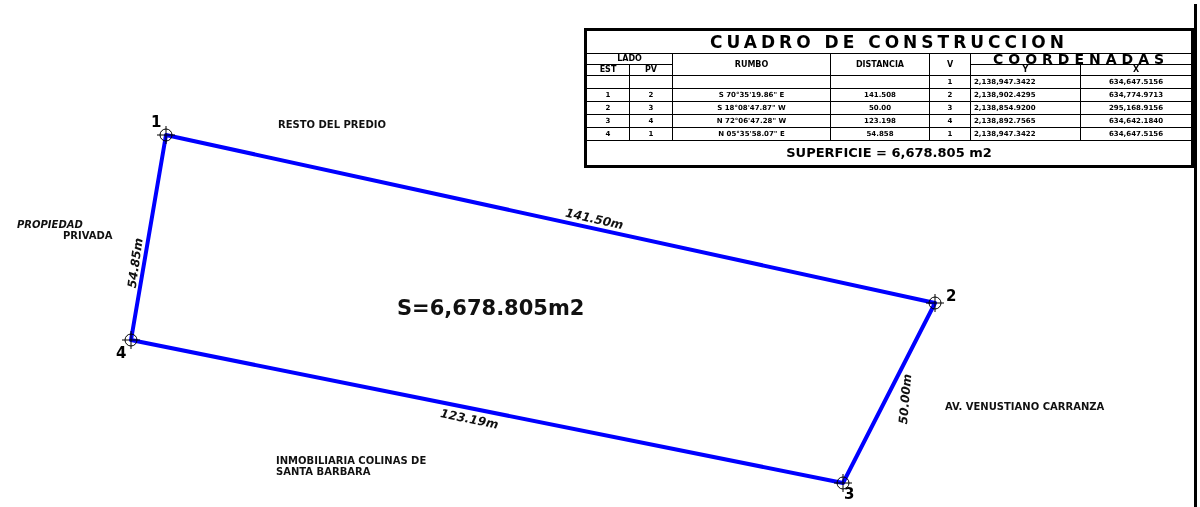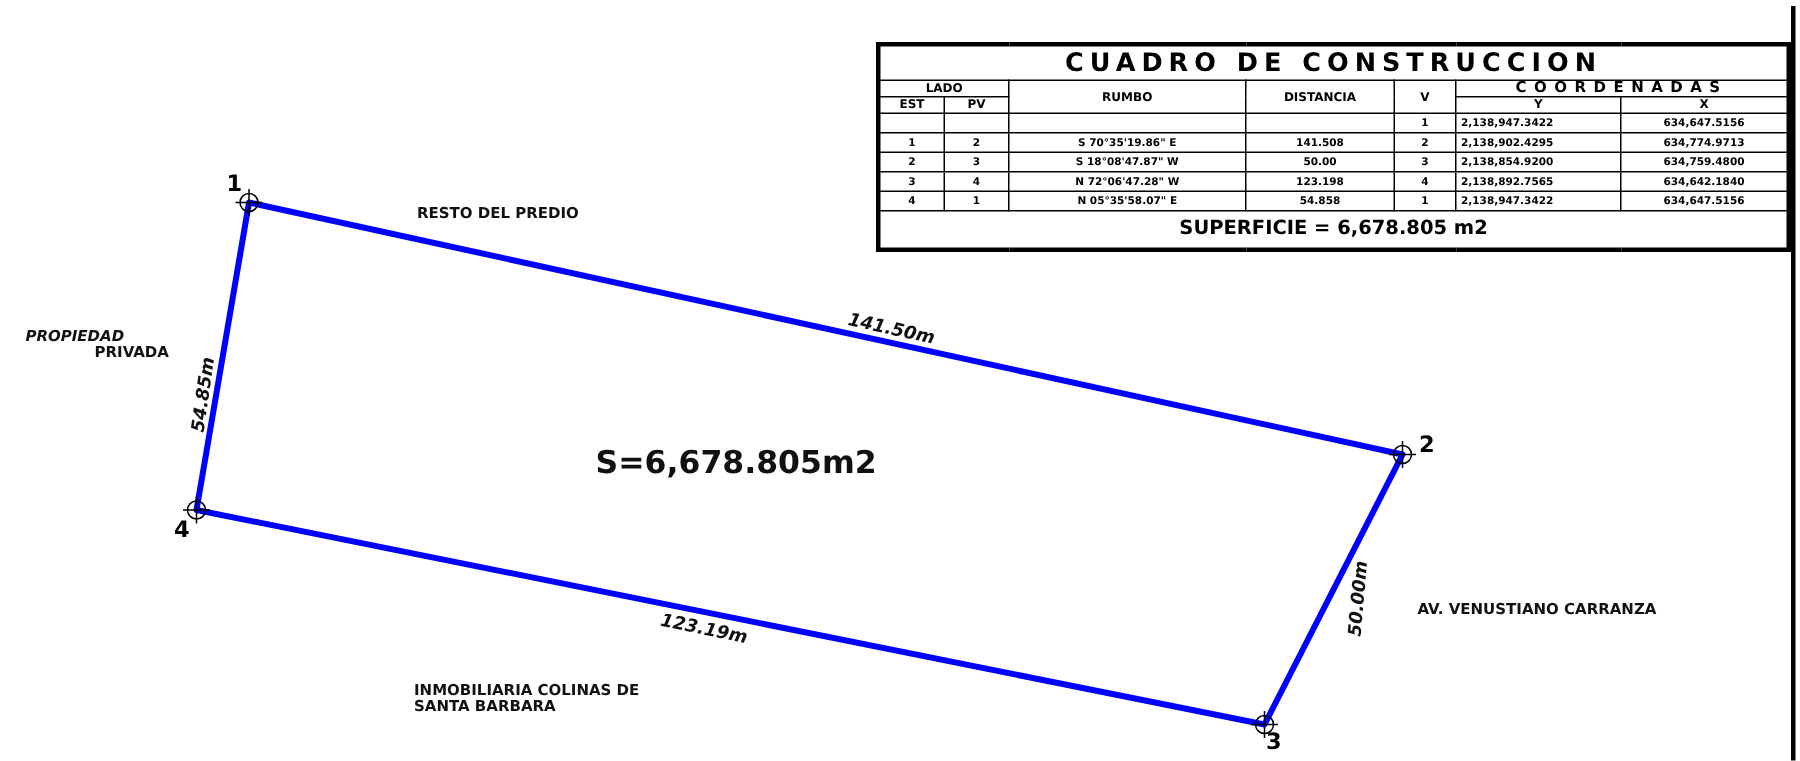--- a/index.html
+++ b/index.html
@@ -8,21 +8,21 @@
   .lbl { position:absolute; font-family:"DejaVu Sans", sans-serif; font-weight:bold; font-size:10px; line-height:11px; color:#111; white-space:nowrap; transform-origin:left top; }
   .vtx { position:absolute; font-family:"DejaVu Sans", sans-serif; font-weight:bold; font-size:15px; color:#000; }
   .area { position:absolute; left:397px; top:296px; font-family:"DejaVu Sans", sans-serif; font-weight:bold; font-size:21px; color:#111; }
   .dim { position:absolute; font-family:"DejaVu Sans", sans-serif; font-weight:bold; font-style:italic; font-size:12px; color:#111; white-space:nowrap; transform-origin:center center; }
   .right-border { position:absolute; left:1194px; top:4px; width:3px; height:503px; background:#000; }
 
   table.cuadro { position:absolute; left:540px; top:28px; width:607px; border-collapse:collapse; border:3px solid #000; font-family:"DejaVu Sans", sans-serif; font-weight:bold; table-layout:fixed;margin-left:44px; }
   table.cuadro td, table.cuadro th { border:1px solid #000; padding:0; text-align:center; font-size:7px; line-height:10px; height:10px; }
   table.cuadro .title { font-size:17px; line-height:22px; height:22px; letter-spacing:4px; font-family:"DejaVu Sans", sans-serif; font-weight:900; }
   table.cuadro .hdr { font-size:8px; }
-  table.cuadro .coordhdr { letter-spacing:5px; font-size:10px; }
+  table.cuadro .coordhdr { letter-spacing:5px; font-size:14px; }
   table.cuadro .data td { height:12px; line-height:12px; }
   table.cuadro td.ycol { text-align:left; padding-left:3px; }
   table.cuadro .sup { font-size:13px; line-height:24px; height:24px; }
 </style>
 </head>
 <body>
 
 <div class="canvas">
 
   <svg class="canvas" width="1200" height="507" viewBox="0 0 1200 507">
@@ -54,21 +54,21 @@
   <span class="vtx" style="left:844px;top:485px;">3</span>
   <span class="vtx" style="left:116px;top:344px;">4</span>
 
   <span class="dim" style="left:565px;top:212px;transform:rotate(12.5deg);">141.50m</span>
   <span class="dim" style="left:880px;top:392px;transform:rotate(-85deg);">50.00m</span>
   <span class="dim" style="left:440px;top:412px;transform:rotate(11.5deg);">123.19m</span>
   <span class="dim" style="left:110px;top:256px;transform:rotate(-82deg);">54.85m</span>
 
   <span class="area">S=6,678.805m2</span>
 
-  <span class="lbl" style="left:278px;top:137px;">RESTO DEL PREDIO</span>
+  <span class="lbl" style="left:278px;top:119px;">RESTO DEL PREDIO</span>
   <span class="lbl" style="left:17px;top:219px;font-style:italic;">PROPIEDAD</span>
   <span class="lbl" style="left:17px;top:230px;padding-left:46px;">PRIVADA</span>
   <span class="lbl" style="left:945px;top:401px;">AV. VENUSTIANO CARRANZA</span>
   <span class="lbl" style="left:276px;top:455px;">INMOBILIARIA COLINAS DE</span>
   <span class="lbl" style="left:276px;top:466px;">SANTA BARBARA</span>
 
   <table class="cuadro">
     <colgroup>
       <col style="width:44px">
         <col style="width:43px">
@@ -113,21 +113,21 @@
       <td class="ycol">2,138,902.4295</td>
       <td>634,774.9713</td>
     </tr>
     <tr class="data">
       <td>2</td>
       <td>3</td>
       <td>S 18°08'47.87" W</td>
       <td>50.00</td>
       <td>3</td>
       <td class="ycol">2,138,854.9200</td>
-      <td>634,759.4800</td>
+      <td>295,168.9156</td>
     </tr>
     <tr class="data">
       <td>3</td>
       <td>4</td>
       <td>N 72°06'47.28" W</td>
       <td>123.198</td>
       <td>4</td>
       <td class="ycol">2,138,892.7565</td>
       <td>634,642.1840</td>
     </tr>

